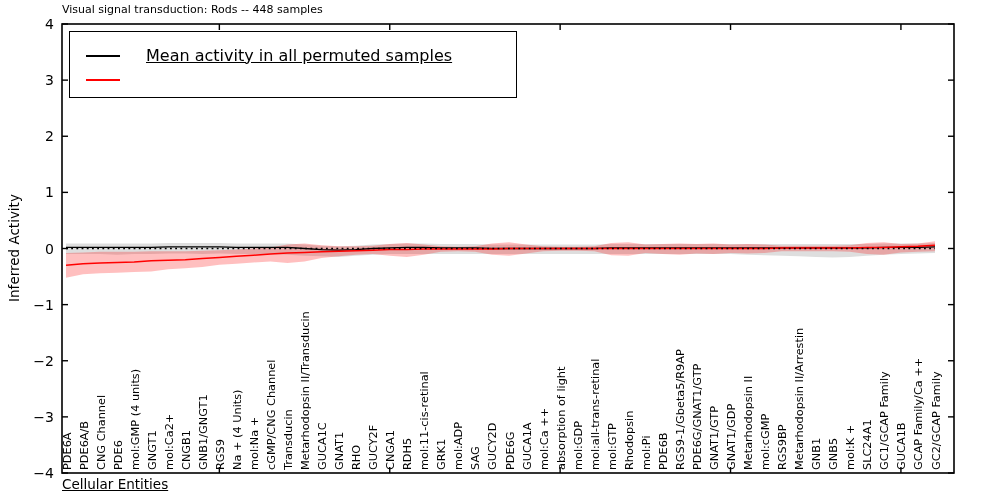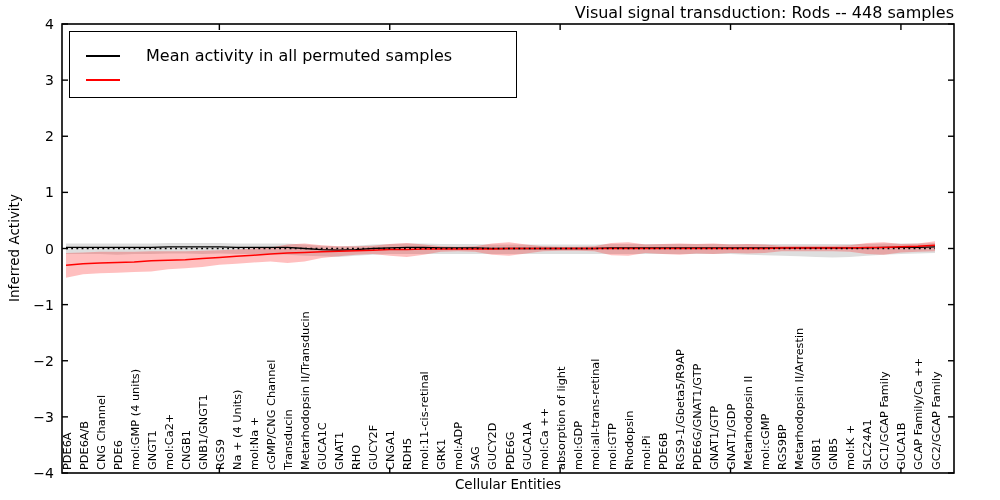--- a/index.html
+++ b/index.html
@@ -1,28 +1,28 @@
 <!DOCTYPE html>
 <html><head>
 <meta charset="utf-8">
 <style>
   html,body{margin:0;padding:0;background:#fff;}
   .fig{position:relative;width:1000px;height:500px;background:#fff;
        font-family:"DejaVu Sans","Liberation Sans",sans-serif;color:#000;overflow:hidden;}
   .fig svg{position:absolute;left:0;top:0;}
   svg text{font-family:"DejaVu Sans","Liberation Sans",sans-serif;fill:#000;}
-  .title{position:absolute;left:62px;top:3px;width:892px;text-align:right;
-         font-size:16px;white-space:nowrap;}
-  .xlabel{position:absolute;left:62px;top:476px;width:892px;text-align:center;font-size:13.5px;}
+  .title{position:absolute;left:62px;top:3px;width:892px;text-align:left;
+         font-size:11px;white-space:nowrap;}
+  .xlabel{position:absolute;left:62px;top:476px;width:892px;text-align:left;font-size:13.5px;text-decoration:underline;}
   .ylabel{position:absolute;left:14px;top:248px;transform:translate(-50%,-50%) rotate(-90deg);
           white-space:nowrap;font-size:13.5px;}
   .legend{position:absolute;left:69px;top:31px;width:448px;height:67px;border:1.6px solid #000;
           background:#fff;display:flex;flex-direction:column;justify-content:space-evenly;
           padding-left:16px;box-sizing:border-box;}
-  .lrow{display:flex;align-items:center;gap:26px;font-size:16px;line-height:1;}
+  .lrow{display:flex;align-items:center;gap:26px;font-size:16px;line-height:1;text-decoration:underline;}
   .lswatch{width:34px;height:2px;display:inline-block;background:#000;}
 </style>
 </head>
 <body>
 
 <div class="fig">
   <svg id="plot" width="1000" height="500">
       <polygon points="66,243.44875000000002 83.0392156862745,243.44875000000002 100.07843137254902,243.44875000000002 117.11764705882354,243.44875000000002 134.15686274509804,243.44875000000002 151.19607843137254,243.44875000000002 168.23529411764707,242.8875 185.27450980392157,242.8875 202.31372549019608,242.8875 219.35294117647058,242.8875 236.39215686274508,243.44875000000002 253.4313725490196,243.44875000000002 270.47058823529414,243.44875000000002 287.5098039215686,243.44875000000002 304.54901960784315,244.57125000000002 321.5882352941177,245.69375000000002 338.62745098039215,246.255 355.6666666666667,245.69375000000002 372.70588235294116,244.57125000000002 389.7450980392157,244.01 406.78431372549016,243.44875000000002 423.8235294117647,243.44875000000002 440.8627450980392,244.01 457.9019607843137,244.01 474.94117647058823,244.01 491.98039215686276,244.57125000000002 509.01960784313724,244.57125000000002 526.0588235294117,244.57125000000002 543.0980392156863,244.57125000000002 560.1372549019608,244.57125000000002 577.1764705882354,244.57125000000002 594.2156862745098,244.57125000000002 611.2549019607843,244.01 628.2941176470588,244.01 645.3333333333334,244.01 662.3725490196078,244.01 679.4117647058823,244.01 696.4509803921569,244.01 713.4901960784314,244.01 730.5294117647059,244.01 747.5686274509803,244.01 764.6078431372549,244.01 781.6470588235294,244.01 798.6862745098039,244.01 815.7254901960785,244.01 832.7647058823529,244.01 849.8039215686274,244.01 866.843137254902,244.01 883.8823529411765,243.44875000000002 900.9215686274509,243.44875000000002 917.9607843137255,243.44875000000002 935,242.8875 935,252.99 917.9607843137255,253.55124999999998 900.9215686274509,254.11249999999998 883.8823529411765,254.67375 866.843137254902,255.79625 849.8039215686274,256.91875000000005 832.7647058823529,257.48 815.7254901960785,256.91875000000005 798.6862745098039,256.35749999999996 781.6470588235294,255.79625 764.6078431372549,255.235 747.5686274509803,254.67375 730.5294117647059,254.11249999999998 713.4901960784314,254.11249999999998 696.4509803921569,254.11249999999998 679.4117647058823,254.11249999999998 662.3725490196078,254.11249999999998 645.3333333333334,254.11249999999998 628.2941176470588,254.11249999999998 611.2549019607843,254.11249999999998 594.2156862745098,254.11249999999998 577.1764705882354,254.11249999999998 560.1372549019608,254.11249999999998 543.0980392156863,254.11249999999998 526.0588235294117,254.11249999999998 509.01960784313724,254.11249999999998 491.98039215686276,254.11249999999998 474.94117647058823,254.11249999999998 457.9019607843137,254.11249999999998 440.8627450980392,254.11249999999998 423.8235294117647,254.11249999999998 406.78431372549016,254.11249999999998 389.7450980392157,254.11249999999998 372.70588235294116,254.67375 355.6666666666667,255.79625 338.62745098039215,256.91875000000005 321.5882352941177,256.35749999999996 304.54901960784315,255.79625 287.5098039215686,254.67375 270.47058823529414,254.11249999999998 253.4313725490196,254.11249999999998 236.39215686274508,254.11249999999998 219.35294117647058,253.55124999999998 202.31372549019608,254.11249999999998 185.27450980392157,253.55124999999998 168.23529411764707,253.55124999999998 151.19607843137254,254.11249999999998 134.15686274509804,254.11249999999998 117.11764705882354,254.67375 100.07843137254902,254.11249999999998 83.0392156862745,254.11249999999998 66,254.11249999999998" fill="rgba(0,0,0,0.13)"></polygon>
       <polygon points="66,252.99 83.0392156862745,252.42875 100.07843137254902,251.86749999999998 117.11764705882354,251.86749999999998 134.15686274509804,251.86749999999998 151.19607843137254,251.30624999999998 168.23529411764707,251.30624999999998 185.27450980392157,251.30624999999998 202.31372549019608,250.745 219.35294117647058,250.18375 236.39215686274508,249.62249999999997 253.4313725490196,248.5 270.47058823529414,247.3775 287.5098039215686,244.57125000000002 304.54901960784315,243.44875000000002 321.5882352941177,245.1325 338.62745098039215,246.255 355.6666666666667,246.255 372.70588235294116,245.69375000000002 389.7450980392157,244.01 406.78431372549016,242.8875 423.8235294117647,244.57125000000002 440.8627450980392,246.255 457.9019607843137,246.81625000000003 474.94117647058823,246.255 491.98039215686276,243.44875000000002 509.01960784313724,242.32625000000002 526.0588235294117,244.57125000000002 543.0980392156863,246.255 560.1372549019608,246.81625000000003 577.1764705882354,246.81625000000003 594.2156862745098,246.255 611.2549019607843,242.8875 628.2941176470588,242.32625000000002 645.3333333333334,244.57125000000002 662.3725490196078,244.01 679.4117647058823,243.44875000000002 696.4509803921569,244.01 713.4901960784314,243.44875000000002 730.5294117647059,244.57125000000002 747.5686274509803,244.01 764.6078431372549,244.57125000000002 781.6470588235294,245.69375000000002 798.6862745098039,245.69375000000002 815.7254901960785,245.69375000000002 832.7647058823529,245.69375000000002 849.8039215686274,245.1325 866.843137254902,242.8875 883.8823529411765,242.32625000000002 900.9215686274509,244.01 917.9607843137255,243.44875000000002 935,241.20375 935,251.30624999999998 917.9607843137255,251.86749999999998 900.9215686274509,252.42875 883.8823529411765,254.67375 866.843137254902,254.11249999999998 849.8039215686274,251.86749999999998 832.7647058823529,251.30624999999998 815.7254901960785,251.30624999999998 798.6862745098039,251.30624999999998 781.6470588235294,251.30624999999998 764.6078431372549,252.99 747.5686274509803,253.55124999999998 730.5294117647059,252.99 713.4901960784314,254.11249999999998 696.4509803921569,253.55124999999998 679.4117647058823,254.67375 662.3725490196078,254.11249999999998 645.3333333333334,252.99 628.2941176470588,255.79625 611.2549019607843,255.235 594.2156862745098,251.30624999999998 577.1764705882354,250.745 560.1372549019608,250.745 543.0980392156863,251.30624999999998 526.0588235294117,253.55124999999998 509.01960784313724,255.79625 491.98039215686276,254.67375 474.94117647058823,251.86749999999998 457.9019607843137,251.30624999999998 440.8627450980392,251.86749999999998 423.8235294117647,254.67375 406.78431372549016,256.91875000000005 389.7450980392157,255.79625 372.70588235294116,254.11249999999998 355.6666666666667,254.67375 338.62745098039215,256.35749999999996 321.5882352941177,258.04125 304.54901960784315,261.40875000000005 287.5098039215686,263.0925 270.47058823529414,261.40875000000005 253.4313725490196,262.53125 236.39215686274508,263.65374999999995 219.35294117647058,264.77625 202.31372549019608,267.02125 185.27450980392157,268.14374999999995 168.23529411764707,269.26625 151.19607843137254,271.51125 134.15686274509804,272.0725 117.11764705882354,272.63374999999996 100.07843137254902,273.19500000000005 83.0392156862745,274.3175 66,277.68499999999995" fill="rgba(255,0,0,0.25)"></polygon>
       <polyline points="66,247.3775 83.0392156862745,247.3775 100.07843137254902,247.3775 117.11764705882354,247.3775 134.15686274509804,247.3775 151.19607843137254,247.3775 168.23529411764707,246.81625000000003 185.27450980392157,246.81625000000003 202.31372549019608,246.81625000000003 219.35294117647058,246.81625000000003 236.39215686274508,247.3775 253.4313725490196,247.3775 270.47058823529414,247.3775 287.5098039215686,247.3775 304.54901960784315,248.5 321.5882352941177,249.62249999999997 338.62745098039215,250.18375 355.6666666666667,249.62249999999997 372.70588235294116,248.5 389.7450980392157,247.93875 406.78431372549016,247.3775 423.8235294117647,247.3775 440.8627450980392,247.93875 457.9019607843137,247.93875 474.94117647058823,247.93875 491.98039215686276,248.5 509.01960784313724,248.5 526.0588235294117,248.5 543.0980392156863,248.5 560.1372549019608,248.5 577.1764705882354,248.5 594.2156862745098,248.5 611.2549019607843,247.93875 628.2941176470588,247.93875 645.3333333333334,247.93875 662.3725490196078,247.93875 679.4117647058823,247.93875 696.4509803921569,247.93875 713.4901960784314,247.93875 730.5294117647059,247.93875 747.5686274509803,247.93875 764.6078431372549,247.93875 781.6470588235294,247.93875 798.6862745098039,247.93875 815.7254901960785,247.93875 832.7647058823529,247.93875 849.8039215686274,247.93875 866.843137254902,247.93875 883.8823529411765,247.3775 900.9215686274509,247.3775 917.9607843137255,247.3775 935,246.81625000000003" fill="none" stroke="#000000" stroke-width="1.3"></polyline>

